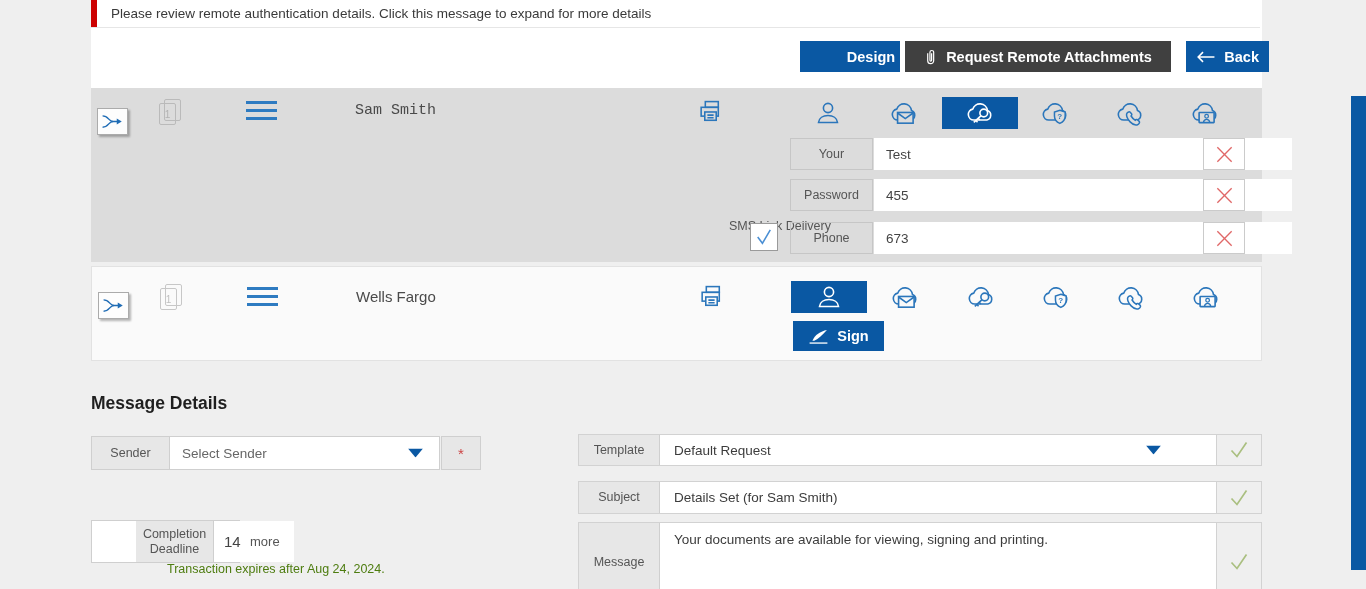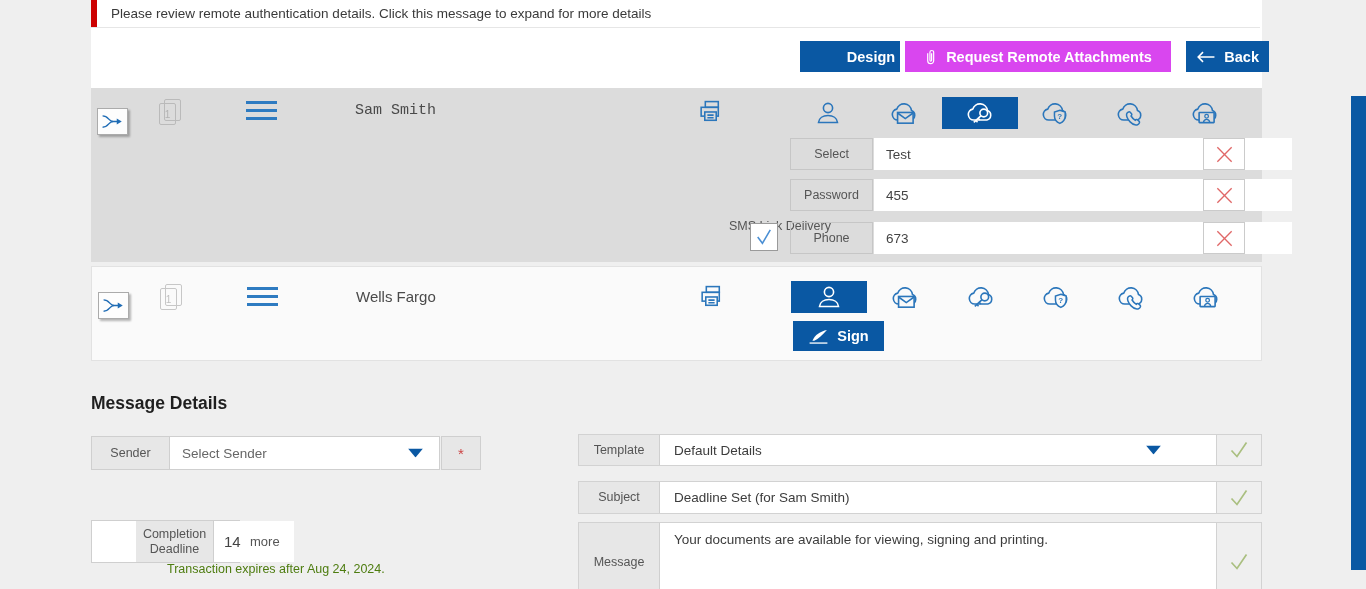--- a/index.html
+++ b/index.html
@@ -8,21 +8,21 @@
   .abs{position:absolute;}
   
   #header-block{left:91px;top:0;width:1171px;height:88px;background:#fff;}
   #banner{left:91px;top:0;width:1169px;height:27px;background:#fff;border-bottom:1px solid #e6e6e6;display:flex;align-items:center;cursor:pointer;}
   #banner .red-bar{width:6px;height:27px;background:#cc0000;flex:0 0 6px;}
   #banner .banner-text{margin-left:14px;font-size:13.5px;color:#3a3a3a;}
   
   .tb-btn{position:absolute;top:41px;height:31px;border:none;display:flex;align-items:center;justify-content:center;gap:9px;
           color:#fff;font-weight:bold;font-size:14.5px;font-family:inherit;cursor:pointer;padding:0 10px;box-sizing:border-box;}
   .blue{background:#0a58a3;}
-  .lightblue{background:#d946ef;}
+  .lightblue{background:#404040;}
   
   .row{position:absolute;left:91px;width:1171px;}
   .row1{top:88px;height:174px;background:#dcdcdc;--knock:#dcdcdc;}
   .row2{top:266px;height:95px;background:#fafafa;border:1px solid #e2e2e2;box-sizing:border-box;--knock:#fafafa;}
   .reorder-btn{position:absolute;left:6px;width:31px;height:27px;background:#fdfdfd;border:1px solid #ababab;
                box-shadow:2px 2px 2px rgba(0,0,0,.28);display:flex;align-items:center;justify-content:center;cursor:pointer;padding:0;}
   .doc-count{position:absolute;left:68px;width:24px;height:28px;opacity:.55;}
   .doc-count .page{position:absolute;border:1.4px solid #9f9f9f;background:transparent;border-radius:2px;}
   .doc-count .back{left:5px;top:0;width:15px;height:20px;}
   .doc-count .front{left:0;top:4px;width:15px;height:20px;display:flex;align-items:center;justify-content:center;
@@ -173,21 +173,21 @@
     <button class="icon-cell" style="left:1076px;top:9px;">
       <svg width="30" height="26" viewBox="0 0 28 24">
         <path d="M8.2 18.5a5.1 5.1 0 0 1-1-10.1 7.1 7.1 0 0 1 13.8 1.3 4.6 4.6 0 0 1-.6 8.8z" fill="none" stroke="currentColor" stroke-width="1.5"></path>
         <rect x="8.5" y="11.5" width="14" height="9.5" rx="0.5" fill="var(--knock)" stroke="currentColor" stroke-width="1.5"></rect>
         <circle cx="15.5" cy="15" r="1.7" fill="none" stroke="currentColor" stroke-width="1.2"></circle>
         <path d="M12.5 21c.3-2 1.6-3 3-3s2.7 1 3 3" fill="none" stroke="currentColor" stroke-width="1.2"></path>
       </svg>
     </button>
 
     <div class="frow" style="top:50px;">
-      <div class="flabel">Select</div>
+      <div class="flabel">Your</div>
       <input class="finput" type="text" value="Test" style="">
       <button class="x-btn">
         <svg width="21" height="21" viewBox="0 0 22 22">
           <path d="M3.5 3.5l15 15M18.5 3.5l-15 15" stroke="#e06868" stroke-width="1.4"></path>
         </svg>
       </button>
     </div>
     <div class="frow" style="top:91px;">
       <div class="flabel">Password</div>
       <input class="finput" type="text" value="455" style="">
@@ -311,37 +311,37 @@
   <div class="abs group" id="deadline-group">
     <div class="cell-label">Completion Deadline</div>
     <input id="deadline-input" type="text" value="14" style="">
   </div>
   <div class="abs" id="days-text">more</div>
   <div class="abs" id="expiry-note">Transaction expires after Aug 24, 2024.</div>
 
   <div class="abs rt-row" id="template-row">
     <div class="cell-label">Template</div>
     <div class="value fake-select">
-      <span>Default Details</span>
+      <span>Default Request</span>
       <span class="caret" style="right:55px;">
         <svg width="15" height="9" viewBox="0 0 15 9">
             <path d="M0 0h15L7.5 9z" fill="#0a58a3"></path>
           </svg>
       </span>
     </div>
     <div class="check-cell">
       <svg width="20" height="18" viewBox="0 0 20 18">
         <path d="M2.5 9.5l5.5 6L17.5 1.5" fill="none" stroke="#aabf80" stroke-width="1.7"></path>
       </svg>
     </div>
   </div>
 
   <div class="abs rt-row" id="subject-row">
     <div class="cell-label">Subject</div>
-    <div class="value">Deadline Set (for Sam Smith)</div>
+    <div class="value">Details Set (for Sam Smith)</div>
     <div class="check-cell">
       <svg width="20" height="18" viewBox="0 0 20 18">
         <path d="M2.5 9.5l5.5 6L17.5 1.5" fill="none" stroke="#aabf80" stroke-width="1.7"></path>
       </svg>
     </div>
   </div>
 
   <div class="abs rt-row" id="message-row">
     <div class="cell-label">Message</div>
     <div class="value">Your documents are available for viewing, signing and printing.</div>

